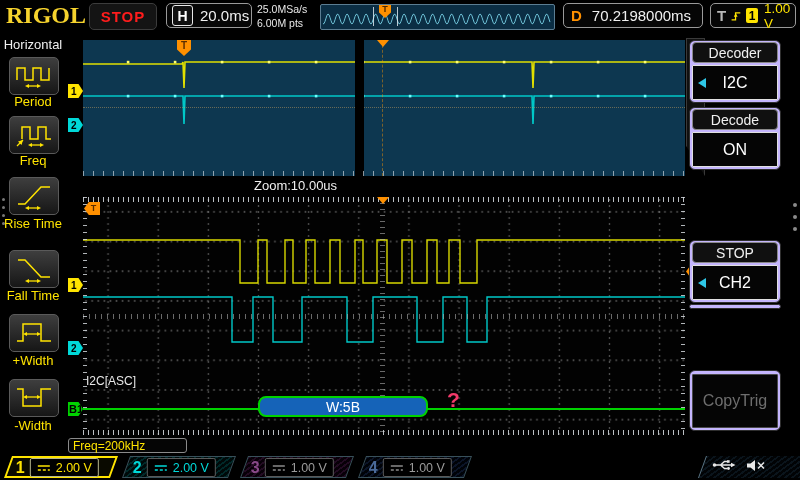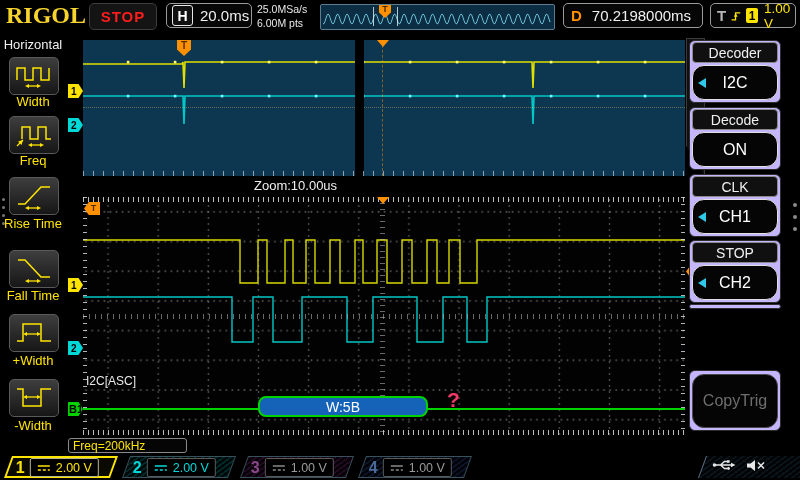--- a/index.html
+++ b/index.html
@@ -90,21 +90,21 @@
   
   #rightbar{position:absolute;left:686px;top:33px;width:114px;height:447px;background:#000;}
   #decode-tab{position:absolute;left:0;top:5px;width:19px;height:138px;background:#101010;border:1px solid #3a3a3a;
         clip-path:polygon(0 0,100% 0,100% 100%,0 78%);display:flex;align-items:flex-start;justify-content:center;
         box-sizing:border-box;padding-top:18px;}
   #decode-tab span{writing-mode:vertical-rl;transform:rotate(180deg);color:#f0f0f0;font-size:13px;}
   .rm-group{position:absolute;left:3px;width:92px;border:1px solid #2e2e2e;border-radius:6px;background:#c4b5fd;
         box-sizing:border-box;padding:1px 2px 2px 2px;}
   .rm-header{height:19px;border:1px solid #8a8a8a;border-radius:4px;background:#101010;color:#f0f0f0;
         font-size:14px;display:flex;align-items:center;justify-content:center;}
-  .rm-btn{position:relative;margin-top:2px;height:33px;border:1.5px solid #e0e0e0;border-radius:12px;background:#050505;
+  .rm-btn{position:relative;margin-top:2px;height:33px;border:1.5px solid #e0e0e0;border-radius:1px;background:#050505;
         color:#fff;font-size:16px;display:flex;align-items:center;justify-content:center;}
   .rm-arrow{position:absolute;left:5px;top:50%;margin-top:-5px;width:0;height:0;
         border-top:5px solid transparent;border-bottom:5px solid transparent;border-right:8px solid #2fc8e8;}
   #grp-copytrig .rm-btn{height:52px;border:1px solid #4a4a4a;color:#6e6e6e;}
   .rm-dot{position:absolute;left:107px;width:4px;height:4px;border-radius:50%;background:#8a8a8a;}
   #rb-tflag{position:absolute;left:0;top:232px;}
 
   
   #bottombar{position:absolute;left:0;top:455px;width:800px;height:25px;background:#000;}
   .chtab{position:absolute;top:1px;height:22px;transform:skewX(-20deg);transform-origin:bottom left;
@@ -166,21 +166,21 @@
     <div id="lm-title">Horizontal</div>
 
     <div class="lm-btn" style="top:24px">
       <svg width="40" height="30" viewBox="0 0 40 30">
         <path d="M3 19 V7 H11 V19 H19 V7 H27 V19 H35 V7" stroke="#ffe400" fill="none" stroke-width="1.5"></path>
         <path d="M13 25 H25" stroke="#ffe400" stroke-width="1.3"></path>
         <polygon points="11,25 15,23 15,27" fill="#ffe400"></polygon>
           <polygon points="27,25 23,23 23,27" fill="#ffe400"></polygon>
       </svg>
     </div>
-    <div class="lm-label" style="top:61px">Width</div>
+    <div class="lm-label" style="top:61px">Period</div>
 
     <div class="lm-btn" style="top:83px">
       <svg width="40" height="30" viewBox="0 0 40 30">
         <path d="M8 19 V7 H16 V19 H24 V7 H32 V19 H37" stroke="#ffe400" fill="none" stroke-width="1.5"></path>
         <path d="M3 26 L9 20" stroke="#ffe400" stroke-width="1.3"></path>
         <polygon points="9,20 4,21.5 7.5,25" fill="#ffe400"></polygon>
         <path d="M16 25 H28" stroke="#ffe400" stroke-width="1.3"></path>
         <polygon points="14,25 18,23 18,27" fill="#ffe400"></polygon>
           <polygon points="30,25 26,23 26,27" fill="#ffe400"></polygon>
       </svg>
@@ -316,27 +316,20 @@
       </div>
     </div>
 
     <div class="rm-group" style="top:74px">
       <div class="rm-header">Decode</div>
       <div class="rm-btn">
         <span>ON</span>
       </div>
     </div>
 
-    <div class="rm-group" style="top:141px">
-      <div class="rm-header">CLK</div>
-      <div class="rm-btn">
-        <span class="rm-arrow"></span>
-        <span>CH1</span>
-      </div>
-    </div>
     <div class="rm-dot" style="top:170px"></div>
     <div class="rm-dot" style="top:182px"></div>
     <div class="rm-dot" style="top:194px"></div>
 
     <div class="rm-group" style="top:207px">
       <div class="rm-header">STOP</div>
       <div class="rm-btn">
         <span class="rm-arrow"></span>
         <span>CH2</span>
       </div>

